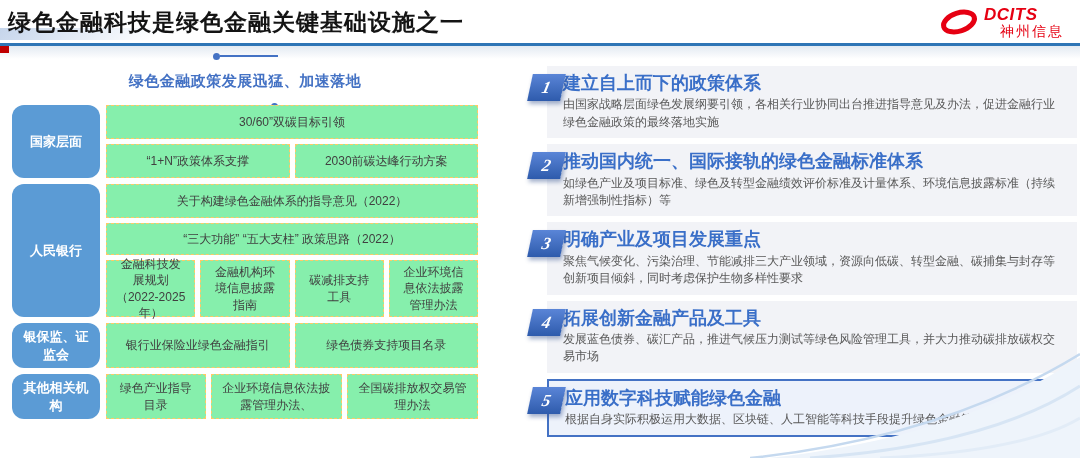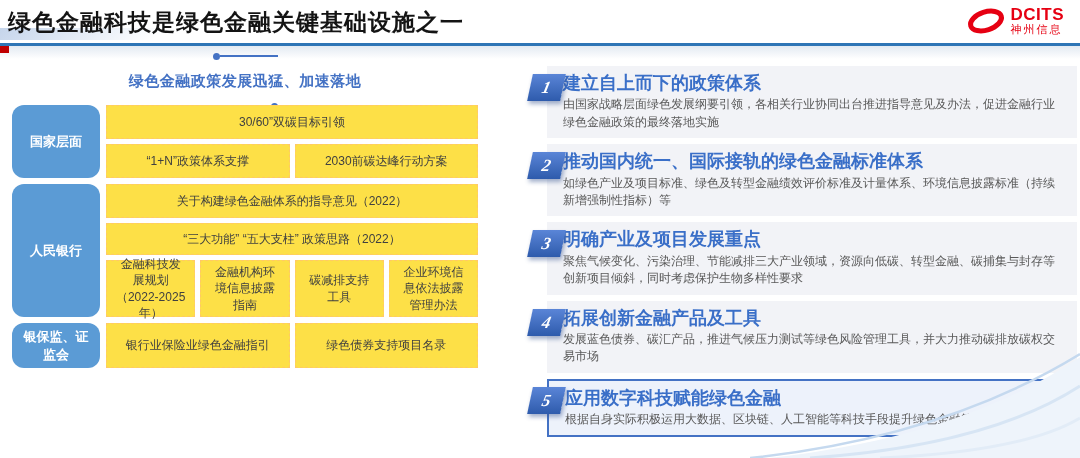--- a/index.html
+++ b/index.html
@@ -10,41 +10,41 @@
   .slide-title { position:absolute; left:8px; top:7px; font-size:23px; font-weight:bold; color:#141414; letter-spacing:1px; }
   .corner-streak { position:absolute; left:-30px; top:28px; width:190px; height:12px;
     background:linear-gradient(90deg,rgba(110,150,205,.45),rgba(110,150,205,0)); transform:skewX(-48deg); }
   .top-rule { position:absolute; left:0; top:43px; width:100%; height:3px; background:#2E75B6; }
   .rule-fade { position:absolute; left:0; top:46px; width:100%; height:13px;
     background:linear-gradient(180deg,#E3EAF2,rgba(255,255,255,0)); }
   .red-mark { position:absolute; left:0; top:46px; width:9px; height:7px; background:#C00000; }
 
   .logo { position:absolute; right:16px; top:6px; display:flex; align-items:center; gap:5px; }
   .logo-text { display:flex; flex-direction:column; line-height:1.05; }
-  .logo-brand { font-size:17px; font-weight:bold; color:#E60012; letter-spacing:.5px; }
-  .logo-name  { font-size:11px; color:#E60012; letter-spacing:2px; }
+  .logo-brand { font-size:17px; font-weight:bold; font-style:italic; color:#E60012; letter-spacing:.5px; }
+  .logo-name  { font-size:14px; color:#E60012; letter-spacing:2px;margin-left:16px; }
 
   
   .panel-heading { display:flex; align-items:center; justify-content:center; gap:12px; height:30px; margin-bottom:9px;flex-direction:column; }
   .heading-text { color:#4472C4; font-size:15px; font-weight:bold; letter-spacing:.5px; white-space:nowrap; }
   .deco { display:flex; align-items:center; }
   .deco .line { width:58px; height:2px; background:#4472C4; display:inline-block; }
   .deco .dot  { width:7px; height:7px; border-radius:50%; background:#4472C4; display:inline-block; }
 
   
   .left-panel { position:absolute; left:12px; top:66px; width:466px; }
   .grid  { display:flex; flex-direction:column; gap:6px; }
   .group { display:flex; gap:6px; }
   .org-label { flex:0 0 88px; background:#5B9BD5; color:#fff; font-size:13px; font-weight:bold;
     display:flex; align-items:center; justify-content:center; text-align:center;
     border-radius:12px; padding:2px 7px; line-height:1.35; }
   .rows { flex:1; display:flex; flex-direction:column; gap:5px; }
   .row  { display:flex; gap:5px; }
   .h34 { height:34px; } .h32 { height:32px; } .h57 { height:57px; } .h45 { height:45px; }
-  .pbox { flex:1; background:#fde047; border:1px dashed #FFC966; color:#404040; font-size:12px;
+  .pbox { flex:1; background:#86efac; border:1px dashed #FFC966; color:#404040; font-size:12px;
     display:flex; align-items:center; justify-content:center; text-align:center;
     padding:2px 8px; line-height:1.35; }
   .w-sm { flex:.72; }
 
   
   .right-panel { position:absolute; left:530px; top:66px; width:547px; }
   .items { display:flex; flex-direction:column; gap:6px; }
   .item  { position:relative; padding-left:17px; }
   .item-card { background:#F2F3F7; padding:6px 12px 7px 16px; min-height:40px; }
   .item.highlight .item-card { border:2px solid #4472C4; background:#EDF2FB; }
@@ -130,20 +130,30 @@
       <div class="group">
         <div class="org-label">银保监、证监会</div>
         <div class="rows">
           <div class="row h45">
             <div class="pbox">银行业保险业绿色金融指引</div>
             <div class="pbox">绿色债券支持项目名录</div>
           </div>
         </div>
       </div>
 
+      <div class="group">
+        <div class="org-label">其他相关机构</div>
+        <div class="rows">
+          <div class="row h45">
+            <div class="pbox w-sm">绿色产业指导目录</div>
+            <div class="pbox">企业环境信息依法披露管理办法、</div>
+            <div class="pbox">全国碳排放权交易管理办法</div>
+          </div>
+        </div>
+      </div>
 
     </div>
   </div>
 
   <div class="right-panel">
 
     <div class="items">
 
       <div class="item">
         <div class="badge">1</div>

